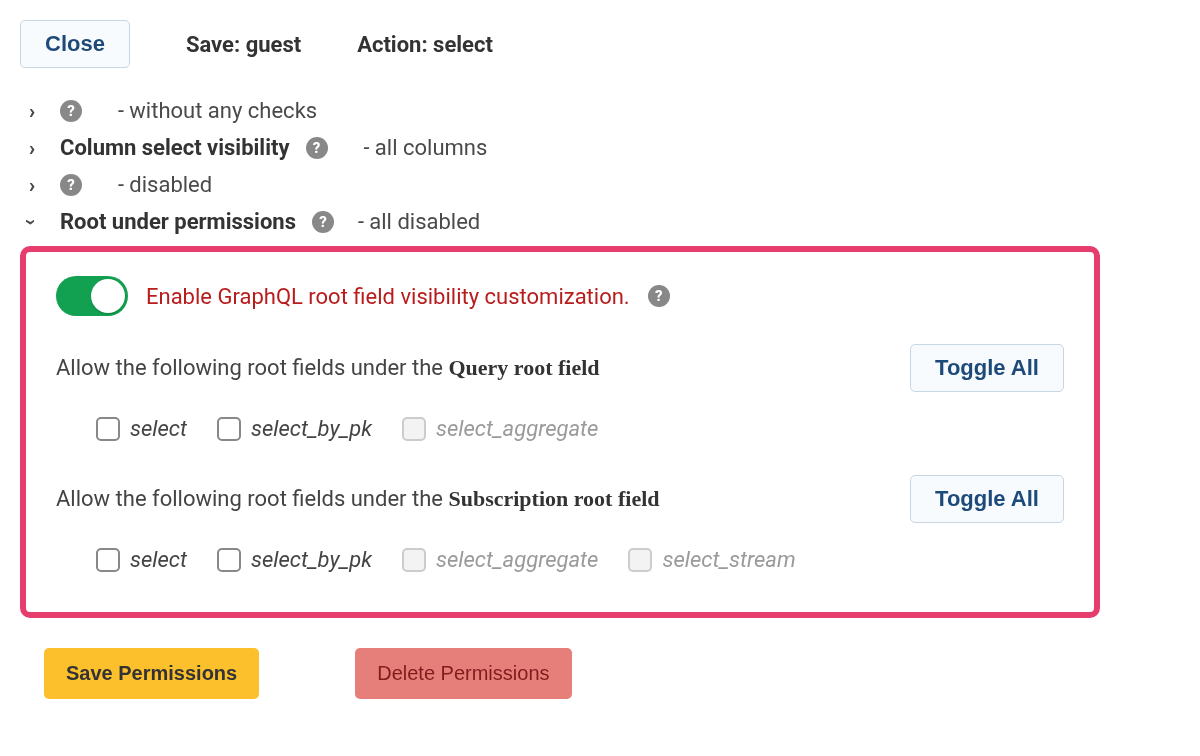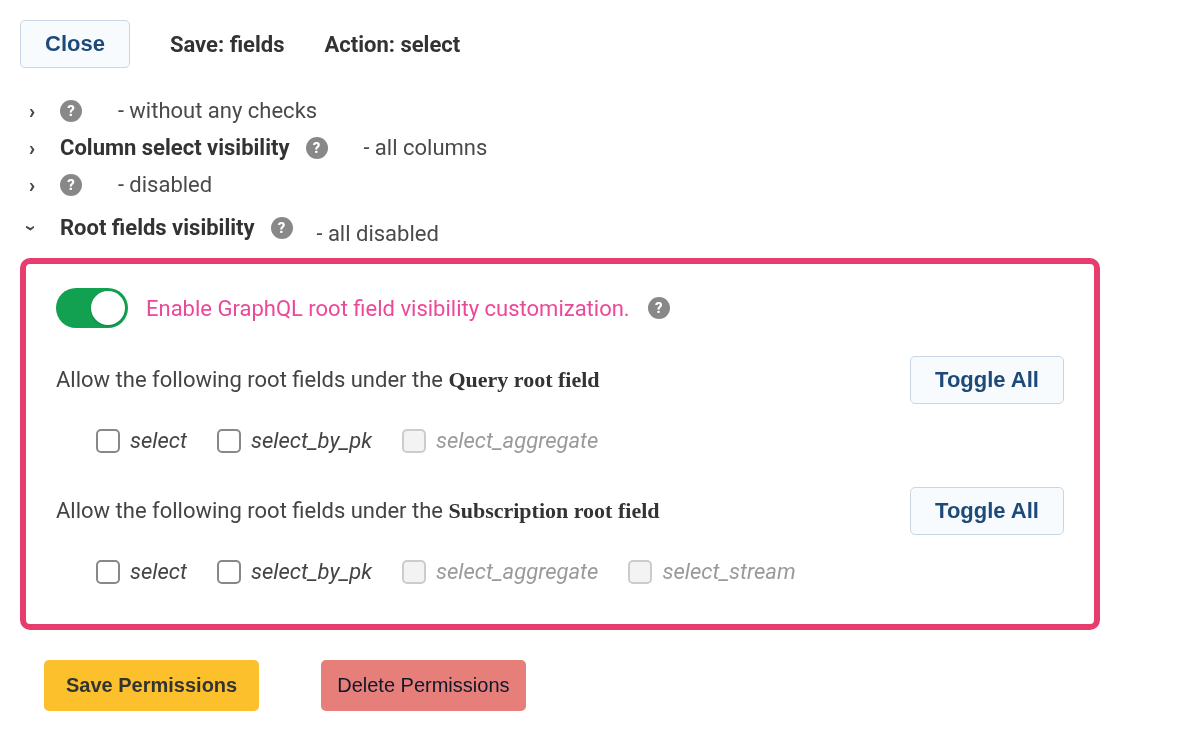--- a/index.html
+++ b/index.html
@@ -6,21 +6,21 @@
   body {
     font-family: -apple-system, BlinkMacSystemFont, "Segoe UI", Roboto, "Helvetica Neue", Arial, sans-serif;
     color: #333;
     padding: 20px;
     font-size: 22px;
     width: 1200px;
   }
   .header-row {
     display: flex;
     align-items: center;
-    gap: 40px;
+    gap: 56px;
     margin-bottom: 30px;
     padding-left: 0;
   }
   .btn {
     border: 1px solid #c9d6e4;
     background: #f7fbfd;
     border-radius: 5px;
     padding: 10px 24px;
     font-weight: 700;
     font-size: 22px;
@@ -97,21 +97,21 @@
   .toggle .knob {
     position: absolute;
     top: 3px;
     right: 3px;
     width: 34px;
     height: 34px;
     border-radius: 50%;
     background: #fff;
     box-shadow: 0 1px 2px rgba(0,0,0,0.2);
   }
-  .toggle-label { color: #ec4899; }
+  .toggle-label { color: #b91c1c; }
   .allow-row {
     display: flex;
     align-items: center;
     justify-content: space-between;
     margin-bottom: 24px;
   }
   .allow-text { color: #444; }
   .allow-text .bold { font-weight: 700; color: #333; font-family: Liberation Serif, serif; }
   .checklist {
     display: flex;
@@ -139,52 +139,52 @@
     background: #f3f3f3;
     cursor: default;
   }
   .chk-label {
     font-style: italic;
     color: #444;
   }
   .chk-label.disabled { color: #9a9a9a; }
   .footer-row {
     display: flex;
-    gap: 62px;
+    gap: 96px;
     padding-left: 24px;
   }
   .btn-yellow {
     background: #fcc02c;
     border: none;
     border-radius: 5px;
     padding: 14px 22px;
     font-weight: 700;
     font-size: 20px;
     color: #333;
     cursor: pointer;
   }
   .btn-red {
     background: #e67e7a;
     border: none;
     border-radius: 5px;
-    padding: 14px 16px;
+    padding: 14px 22px;
     font-weight: 500;
     font-size: 20px;
-    color: #0f172a;
+    color: #7f1d1d;
     cursor: pointer;
   }
 </style>
 </head>
 <body>
 
 <div class="header-row">
   <button class="btn">Close</button>
   <span class="header-label">
     <span>Save:</span>
-    <span>fields</span>
+    <span>guest</span>
   </span>
   <span class="header-label">
     <span>Action:</span>
     <span>select</span>
   </span>
 </div>
 
 <div class="section-line">
   <span class="chevron">›</span>
   <span class="help-icon">?</span>
@@ -199,23 +199,23 @@
 </div>
 
 <div class="section-line">
   <span class="chevron">›</span>
   <span class="help-icon">?</span>
   <span class="section-status">disabled</span>
 </div>
 
 <div class="section-line">
   <span class="chevron" style="transform:rotate(90deg);">›</span>
-  <span class="section-title">Root fields visibility</span>
-  <span class="help-icon">?</span>
-  <span class="section-status" style="margin-left:8px;margin-top:12px;">all disabled</span>
+  <span class="section-title">Root under permissions</span>
+  <span class="help-icon">?</span>
+  <span class="section-status" style="margin-left:8px;">all disabled</span>
 </div>
 
 <div class="highlight-box">
 
   <div class="toggle-row">
     <div class="toggle">
         <div class="knob"></div>
       </div>
     <span class="toggle-label">Enable GraphQL root field visibility customization.</span>
     <span class="help-icon">?</span>

